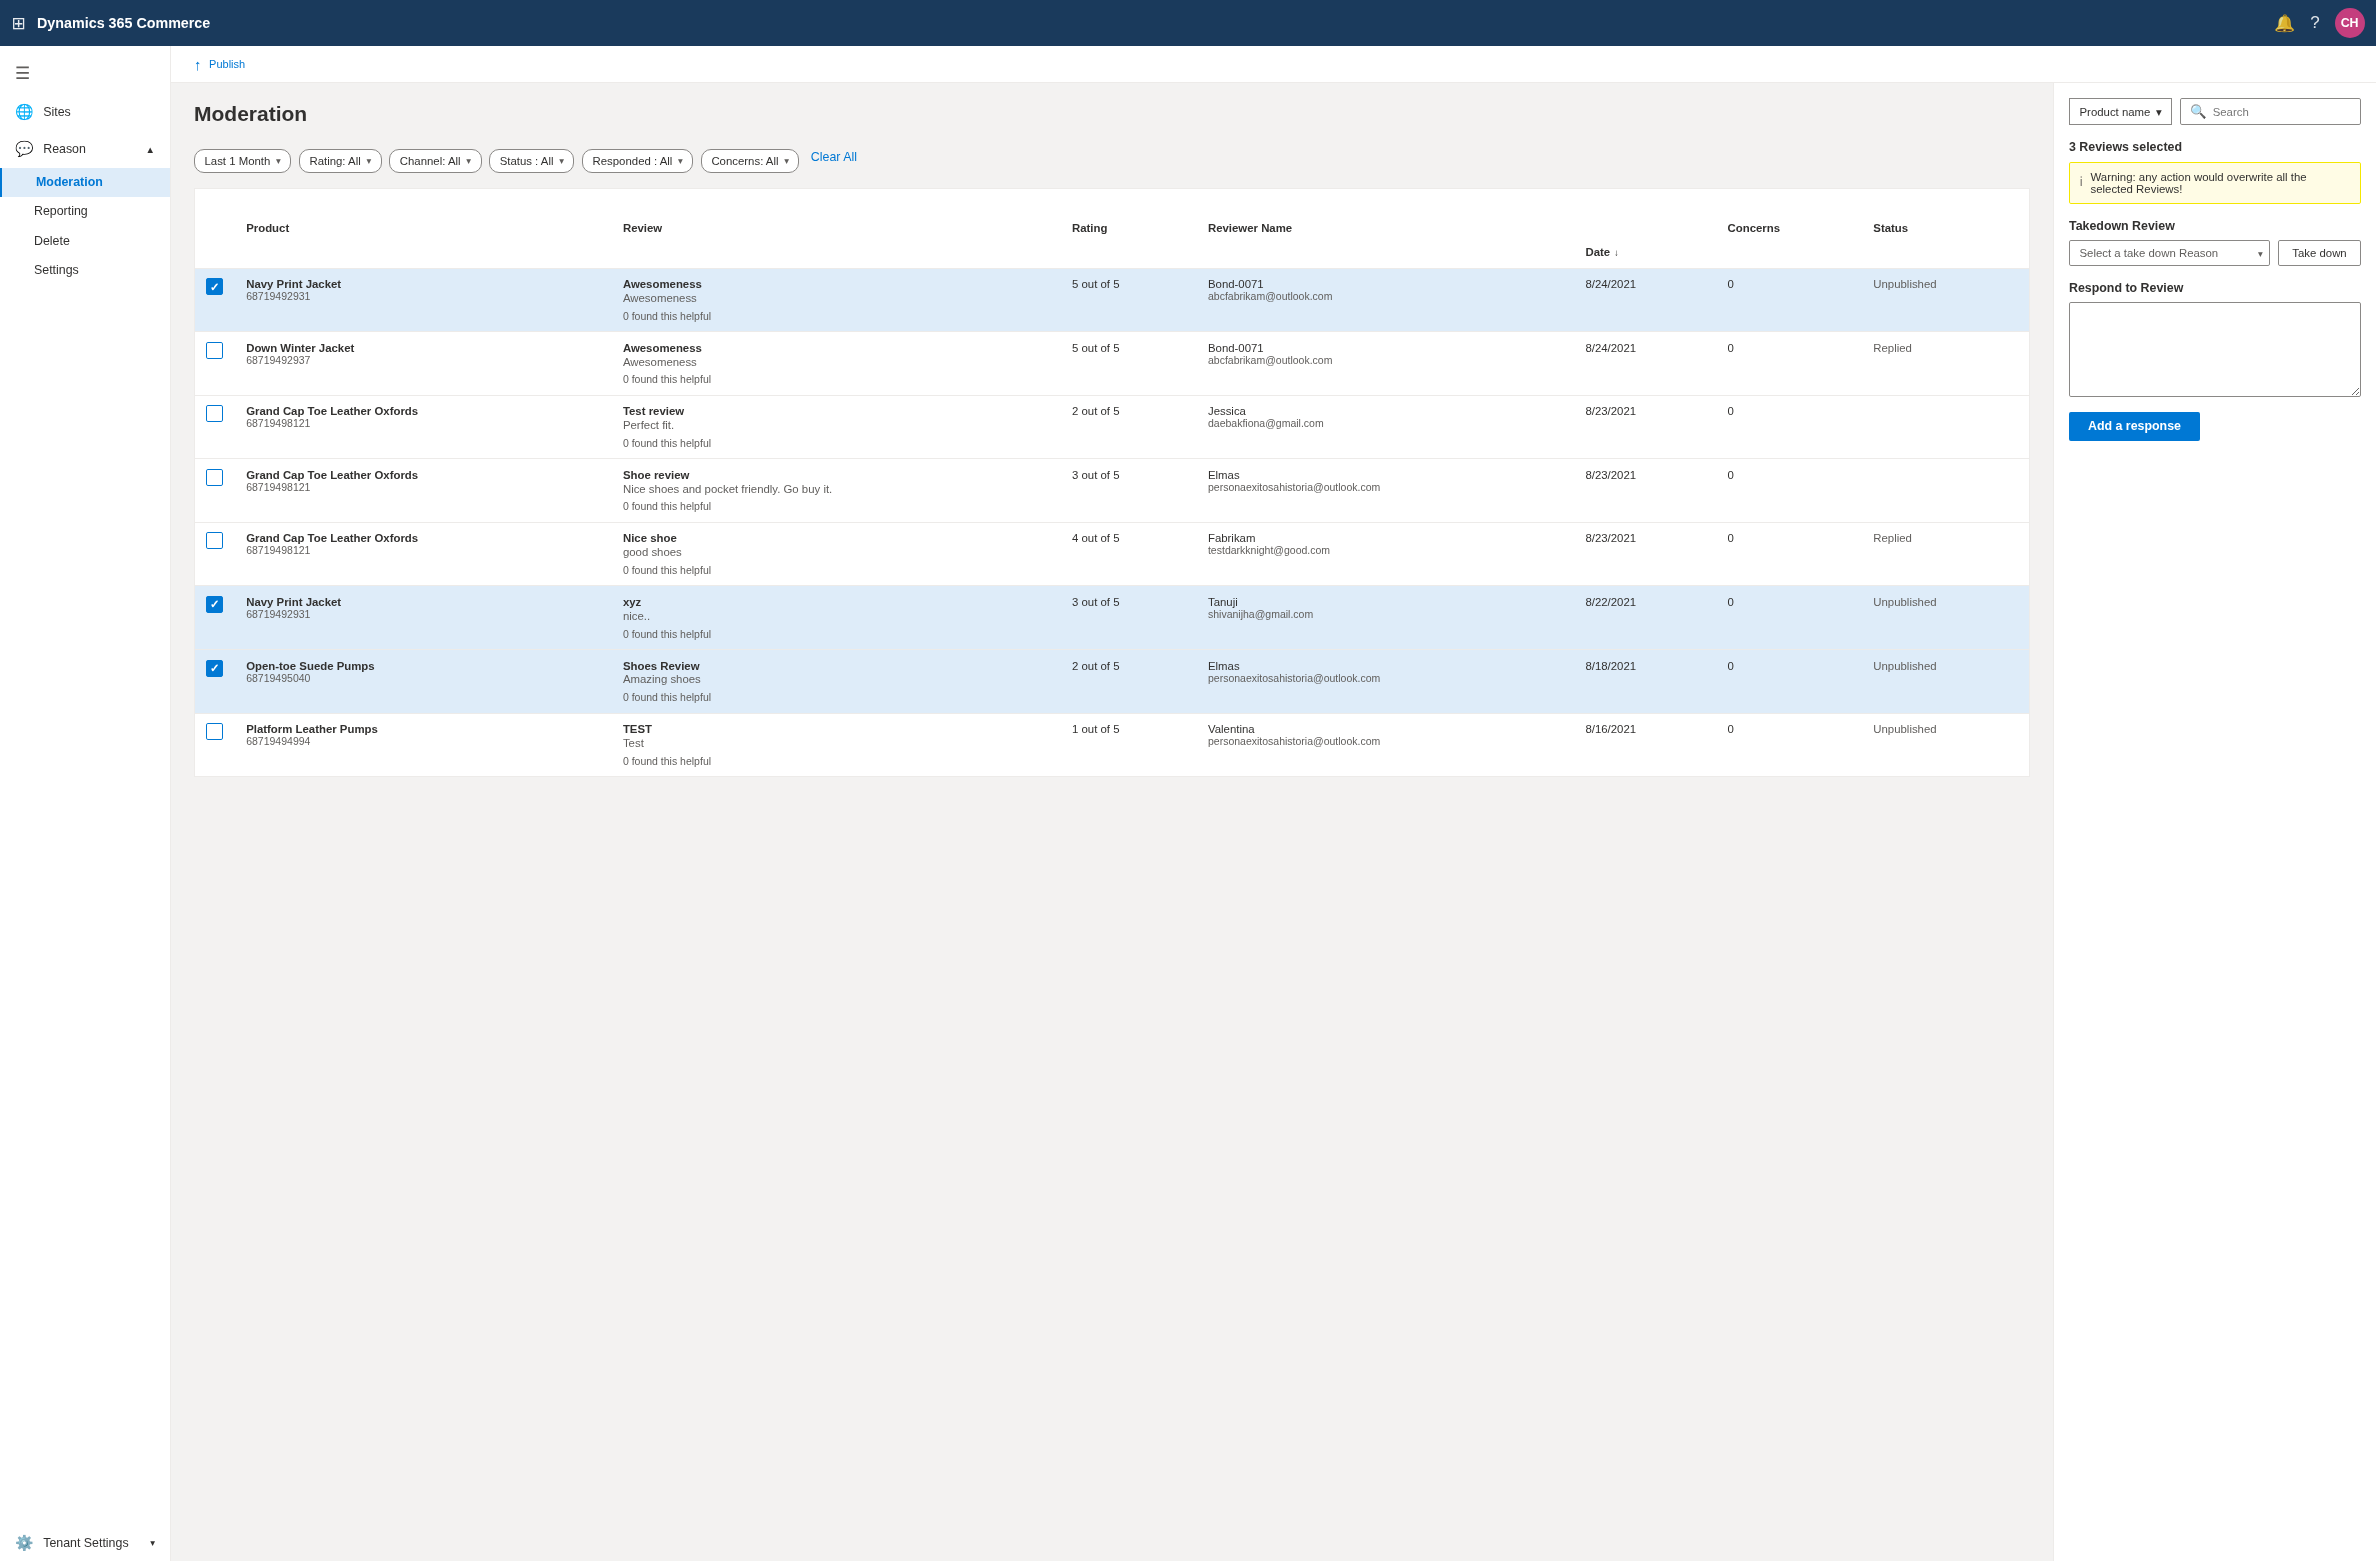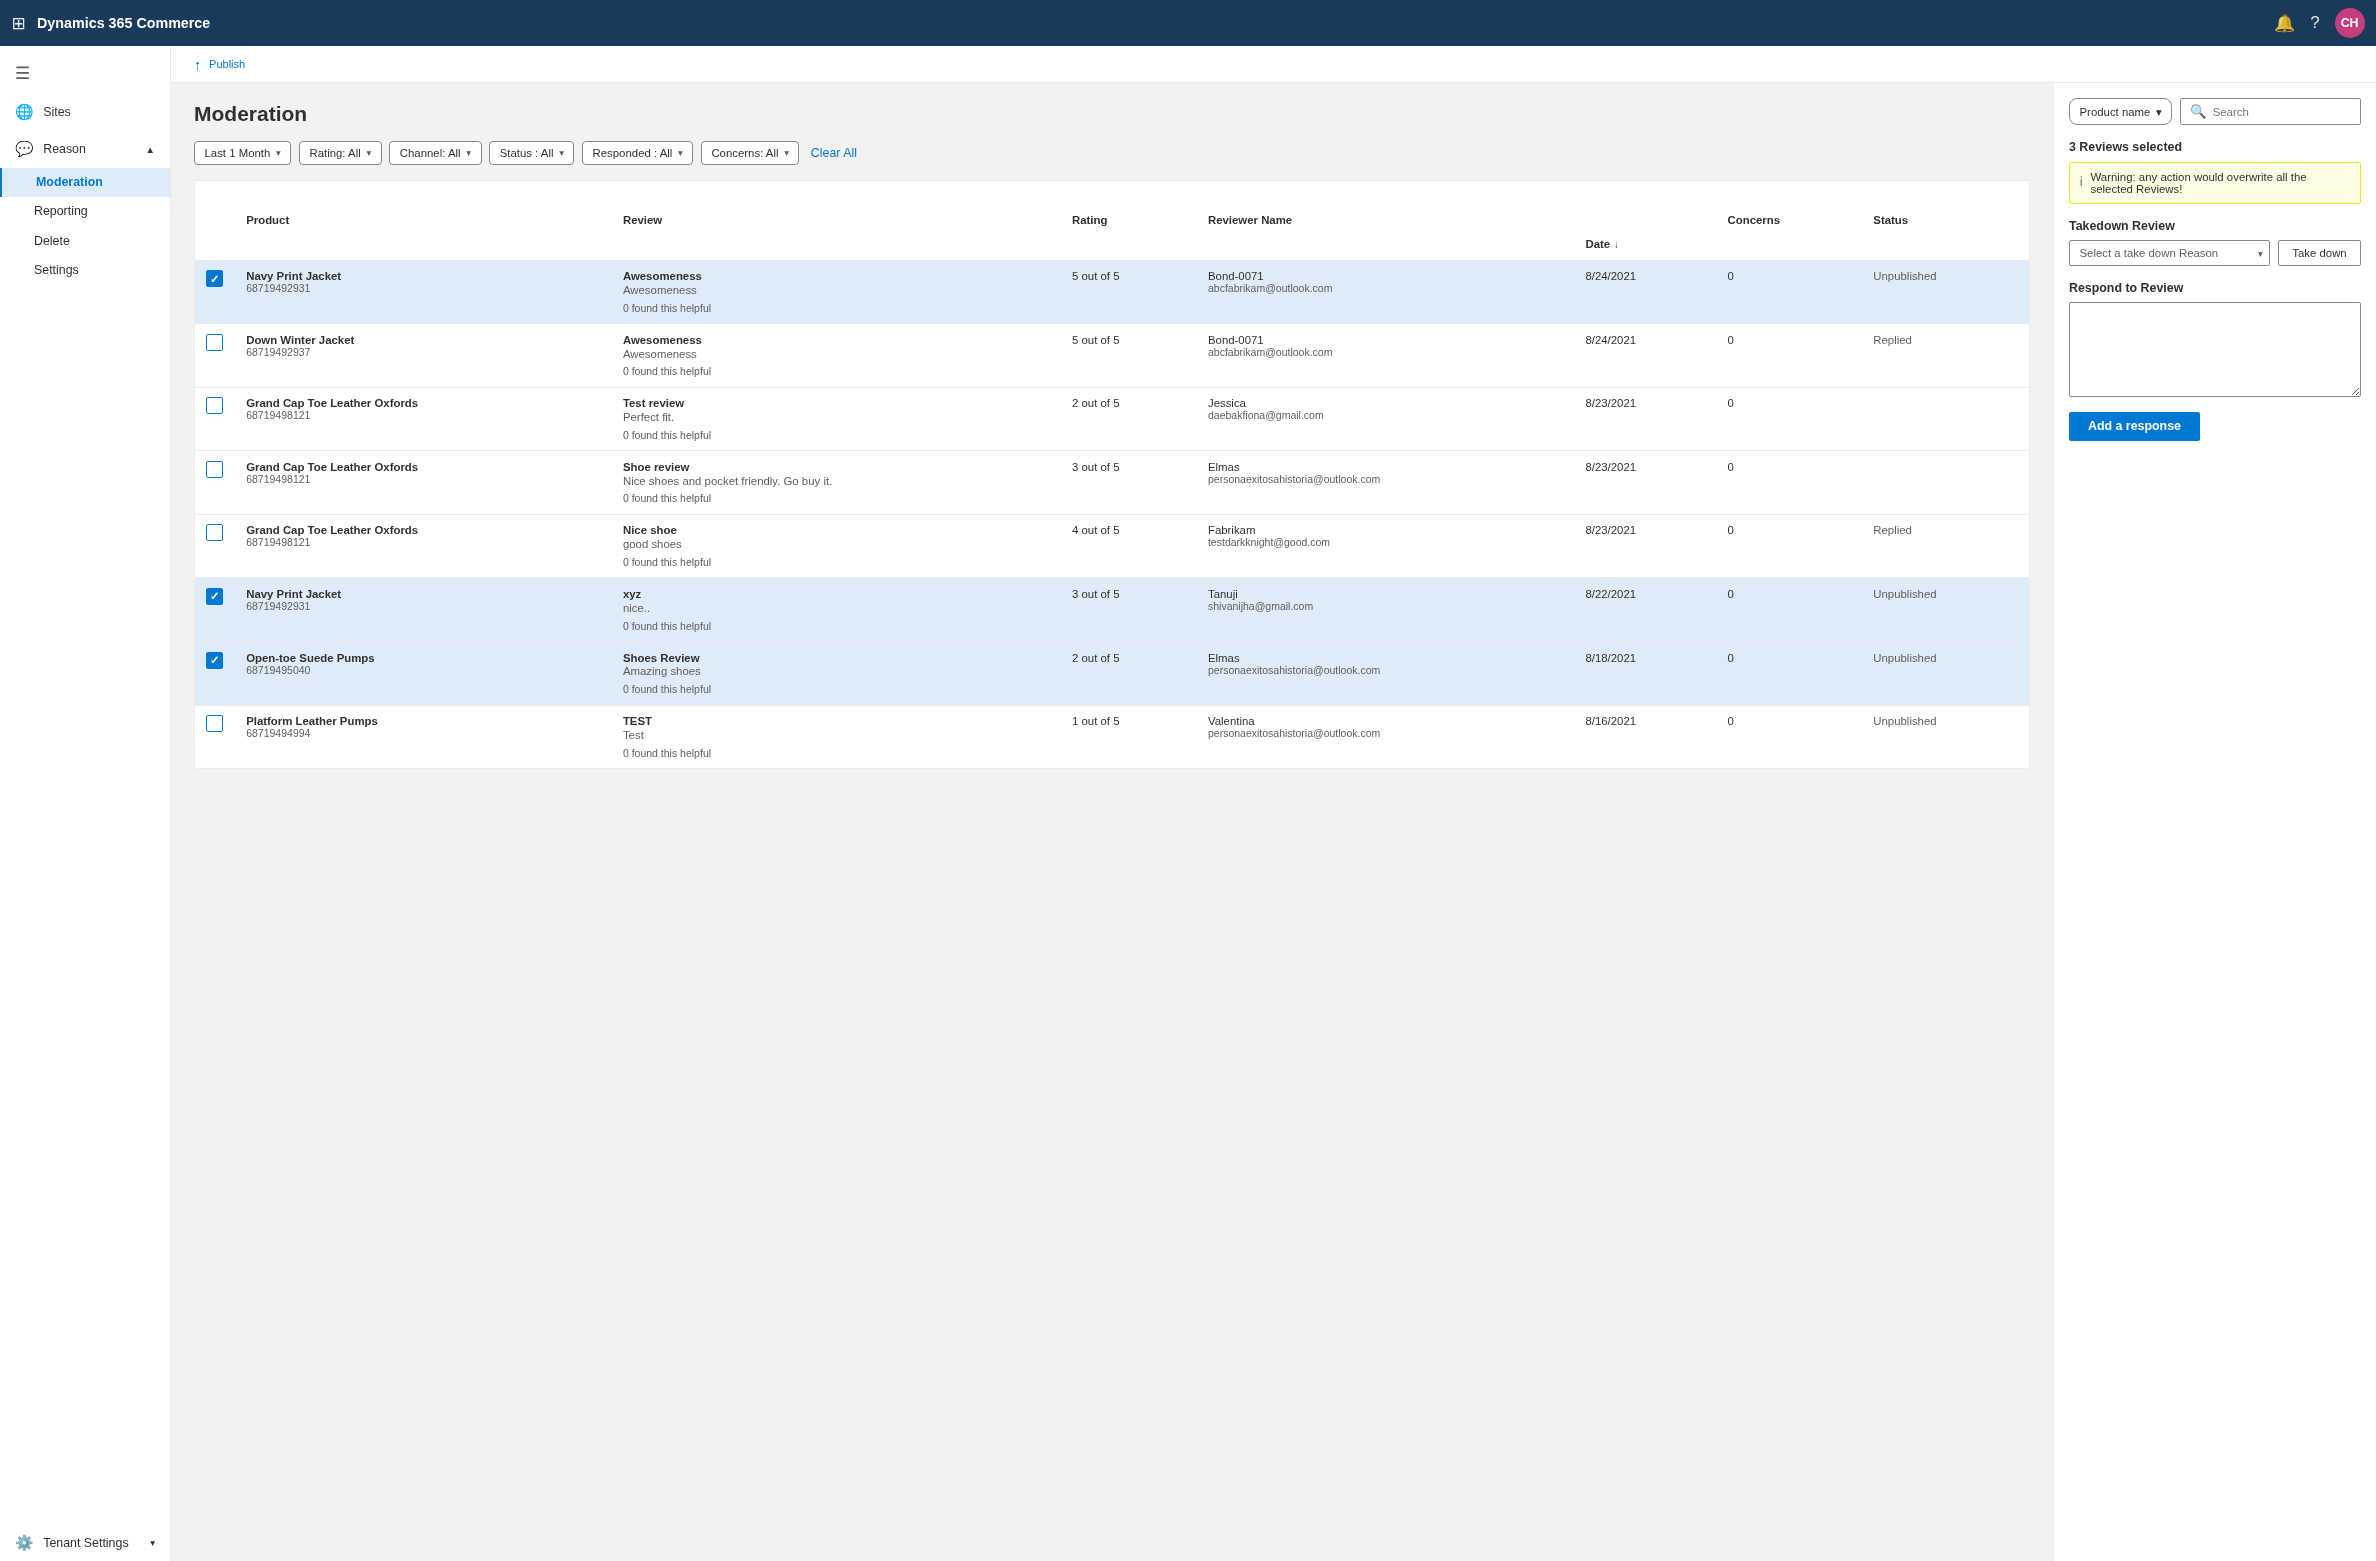--- a/index.html
+++ b/index.html
@@ -121,24 +121,25 @@
       margin-bottom: 15px;
       flex-wrap: wrap;
     }
     .filter-btn {
       display: flex;
       align-items: center;
       gap: 5.7px;
       border: 1px solid #8a8886;
       background: white;
       padding: 4.8px 9.5px;
-      border-radius: 4px;
+      border-radius: 10px;
       cursor: pointer;
       font-size: 11.4px;
       color: #323130;
+      margin-top: 8px;
     }
     .filter-chevron { font-size: 9.5px; color: #605e5c; }
     .clear-all-btn {
       color: #0078d4;
       cursor: pointer;
       font-size: 12.4px;
       border: none;
       background: none;
       margin-left: 3.8px;
     }
@@ -203,21 +204,21 @@
     
     .search-bar {
       display: flex;
       gap: 7.6px;
       margin-bottom: 15px;
     }
     .product-name-select {
       border: 1px solid #8a8886;
       background: white;
       padding: 5.7px 9.5px;
-      border-radius: 8px;
+      border-radius: 0;
       font-size: 11.4px;
       cursor: pointer;
       display: flex;
       align-items: center;
       gap: 5.7px;
     }
     .search-input-wrap {
       flex: 1;
       border: 1px solid #8a8886;
       display: flex;

